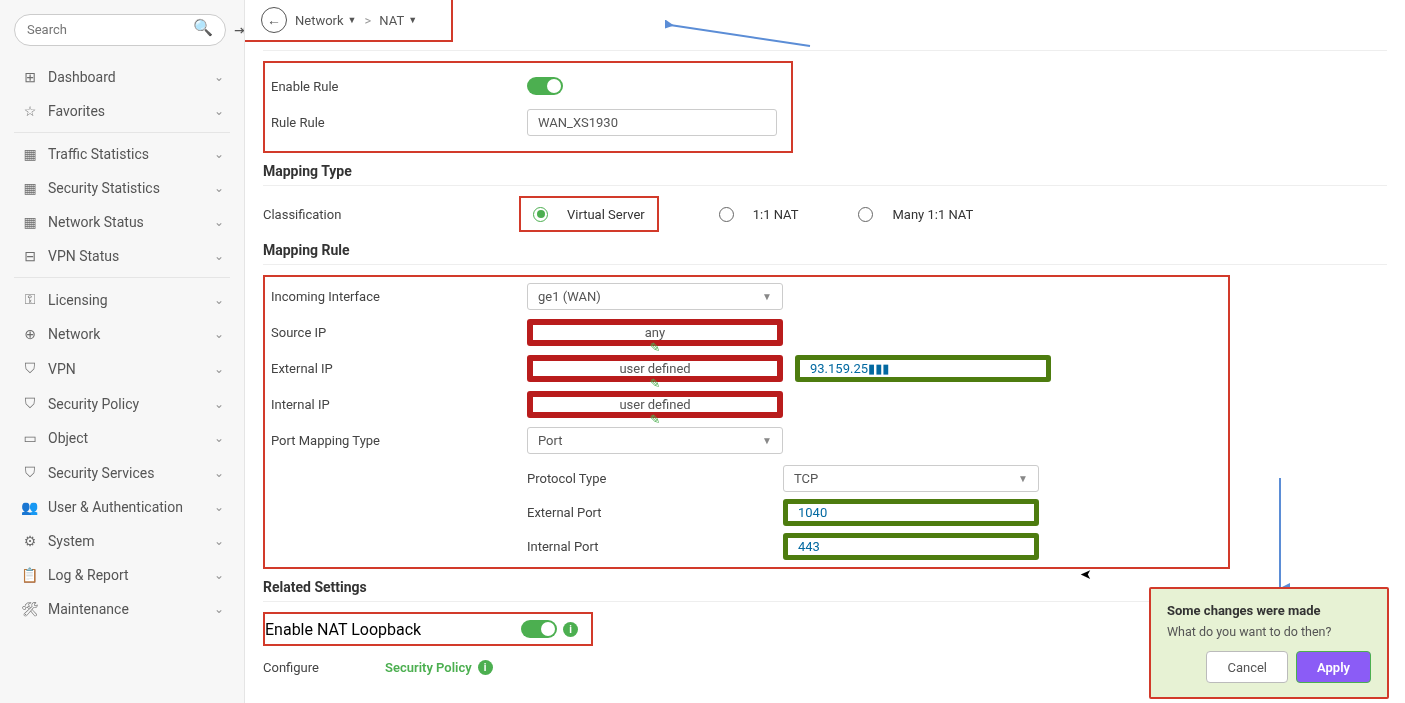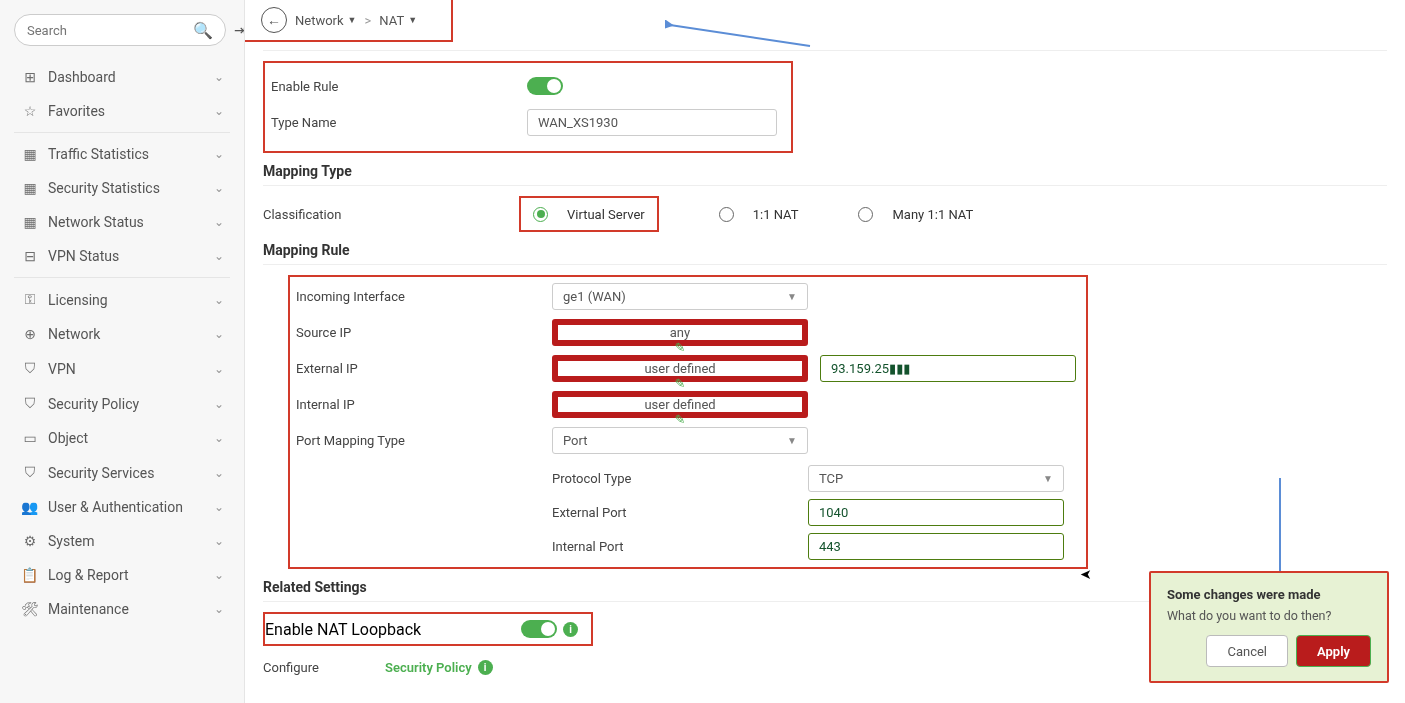--- a/index.html
+++ b/index.html
@@ -1,21 +1,21 @@
 <!DOCTYPE html>
 <html><head>
 <meta charset="utf-8">
 <style>
 * { box-sizing: border-box; margin: 0; padding: 0; font-family: -apple-system, "Segoe UI", Roboto, Arial, sans-serif; }
 body { width: 1405px; height: 703px; background: #fff; display: flex; overflow: hidden; position: relative; }
 
 
 .sidebar { width: 245px; height: 100%; background: #f7f7f7; border-right: 1px solid #e5e5e5; overflow-y: auto; flex-shrink: 0; }
 .search-wrap { padding: 14px 14px 10px 14px; display: flex; align-items: center; gap: 6px; }
-.search-box { flex: 1; border: 1px solid #ccc; border-radius: 18px; height: 32px; display: flex; align-items: center; padding: 8px 12px; background: #fff; }
+.search-box { flex: 1; border: 1px solid #ccc; border-radius: 18px; height: 32px; display: flex; align-items: flex-end; padding: 8px 12px; background: #fff; }
 .search-box input { border: none; outline: none; flex: 1; font-size: 13px; color: #666; background: transparent; }
 .search-box .search-ic { color: #555; font-size: 16px; }
 .collapse-handle { color: #555; font-size: 14px; cursor: pointer; padding: 2px; }
 .nav-group { padding: 4px 0; border-bottom: 1px solid #e5e5e5; margin: 0 14px; }
 .nav-group:last-child { border-bottom: none; }
 .nav-item { display: flex; align-items: center; padding: 9px 6px; color: #555; font-size: 14px; cursor: pointer; }
 .nav-item .ic { width: 20px; text-align: center; margin-right: 8px; color: #6d6d6d; font-size: 14px; }
 .nav-item .lbl { flex: 1; }
 .nav-item .chev { color: #999; font-size: 12px; }
 
@@ -29,55 +29,55 @@
 
 .content { padding: 8px 18px 20px 18px; }
 .section-title { font-weight: bold; font-size: 14px; color: #333; margin: 10px 0 6px 0; }
 .section-divider { height: 1px; background: #eee; margin-bottom: 10px; }
 
 .form-row { display: flex; align-items: center; min-height: 30px; margin-bottom: 6px; font-size: 13px; color: #444; }
 .form-label { width: 256px; padding-right: 10px; }
 .form-control-area { flex: 1; display: flex; align-items: center; gap: 12px; }
 
 .redbox-general { border: 2px solid #d23a2a; padding: 8px 6px; width: 530px; margin-bottom: 6px; }
-.redbox-mapping { border: 2px solid #d23a2a; padding: 4px 6px; width: 800px; margin-bottom: 10px; margin-top: 4px; margin-left: 25px; }
+.redbox-mapping { border: 2px solid #d23a2a; padding: 4px 6px; width: 967px; margin-bottom: 10px; margin-top: 4px; }
 .redbox-virtual { border: 2px solid #d23a2a; padding: 0 12px; display: inline-flex; align-items: center; height: 36px; }
 .redbox-loopback { border: 2px solid #d23a2a; padding: 2px 6px 2px 0; display: inline-flex; align-items: center; width: 330px; height: 34px; margin-bottom: 6px;}
 
 .toggle { width: 36px; height: 18px; border-radius: 10px; background: #4caf50; position: relative; cursor: pointer; }
 .toggle::after { content: ""; position: absolute; width: 14px; height: 14px; background: #fff; border-radius: 50%; top: 2px; right: 2px; }
 
 .text-input { width: 250px; height: 27px; border: 1px solid #ccc; border-radius: 3px; padding: 0 10px; font-size: 13px; color: #555; }
-.text-input-ip { width: 256px; height: 27px; border: 1px solid #4d7c0f; border-radius: 3px; padding: 0 10px; font-size: 13px; color: #14532d; }
+.text-input-ip { width: 256px; height: 27px; border: 5px solid #4d7c0f; border-radius: 3px; padding: 0 10px; font-size: 13px; color: #0369a1; }
 .select-like { width: 256px; height: 27px; border: 1px solid #ccc; border-radius: 3px; padding: 0 10px; display: flex; align-items: center; justify-content: space-between; background: #fff; cursor: pointer; font-size: 13px; color: #555; }
 .editable-field { width: 256px; height: 27px; border: 6px solid #b91c1c; border-radius: 3px; padding: 0 10px; display: flex; align-items: center; justify-content: space-between; background: #fff; font-size: 13px; color: #555; flex-direction: column; }
 .pencil { color: #4caf50; font-size: 13px; }
 .dd-arrow { color: #888; font-size: 10px; }
 
 .radio-row { display: flex; align-items: center; gap: 60px; }
 .radio-opt { display: flex; align-items: center; gap: 19px; font-size: 13px; color: #333; cursor: pointer; }
 .radio-outer { width: 15px; height: 15px; border: 1.5px solid #666; border-radius: 50%; display: flex; align-items: center; justify-content: center; }
 .radio-outer.sel { border-color: #4caf50; }
 .radio-inner { width: 8px; height: 8px; border-radius: 50%; background: #4caf50; }
 
 .indent-row { padding-left: 256px; }
 .indent-row .sub-label { width: 256px; display: inline-block; }
 .sub-row { display: flex; align-items: center; min-height: 34px; }
 .sub-row .sub-label { width: 256px; font-size: 13px; color: #444; }
 
 .link-green { color: #4caf50; font-size: 13px; font-weight: 600; margin-left: 12px; }
 .info-dot { width: 15px; height: 15px; border-radius: 50%; background: #4caf50; color: #fff; display: inline-flex; align-items: center; justify-content: center; font-size: 10px; font-weight: bold; margin-left: 6px; }
 
 
-.toast { position: absolute; right: 16px; bottom: 20px; width: 240px; background: #e7f2d4; border: 2px solid #d23a2a; padding: 14px 16px; border-radius: 2px; }
+.toast { position: absolute; right: 16px; bottom: 4px; width: 240px; background: #e7f2d4; border: 2px solid #d23a2a; padding: 14px 16px; border-radius: 2px; }
 .toast-title { font-weight: bold; font-size: 13px; color: #333; margin-bottom: 6px; }
 .toast-sub { font-size: 12.5px; color: #555; margin-bottom: 12px; }
 .toast-btns { display: flex; justify-content: flex-end; gap: 8px; }
 .btn { height: 32px; padding: 0 20px; border-radius: 4px; font-size: 13px; cursor: pointer; border: 1px solid #bbb; background: #fff; color: #555; }
-.btn-primary { background: #b91c1c; border-color: #4caf50; color: #fff; font-weight: 600; }
+.btn-primary { background: #8b5cf6; border-color: #4caf50; color: #fff; font-weight: 600; }
 
 
 .arrow-blue { position: absolute; pointer-events: none; }
 .arrow-blue.a1 { left: 420px; top: 20px; width: 150px; height: 30px; }
 .arrow-blue.a2 { right: 115px; top: 478px; width: 20px; height: 120px; }
 
 
 .mouse-cursor { position: absolute; right: 313px; top: 566px; font-size: 14px; color: #000; transform: scaleX(-1); }
 </style>
 </head>
@@ -211,21 +211,21 @@
     <div class="section-divider"></div>
 
     <div class="redbox-general">
       <div class="form-row">
         <div class="form-label">Enable Rule</div>
         <div class="form-control-area">
           <div class="toggle"></div>
         </div>
       </div>
       <div class="form-row">
-        <div class="form-label">Type Name</div>
+        <div class="form-label">Rule Rule</div>
         <div class="form-control-area">
           <input class="text-input" value="WAN_XS1930" style="">
         </div>
       </div>
     </div>
 
     <div class="section-title">Mapping Type</div>
     <div class="section-divider"></div>
 
     <div class="form-row">

